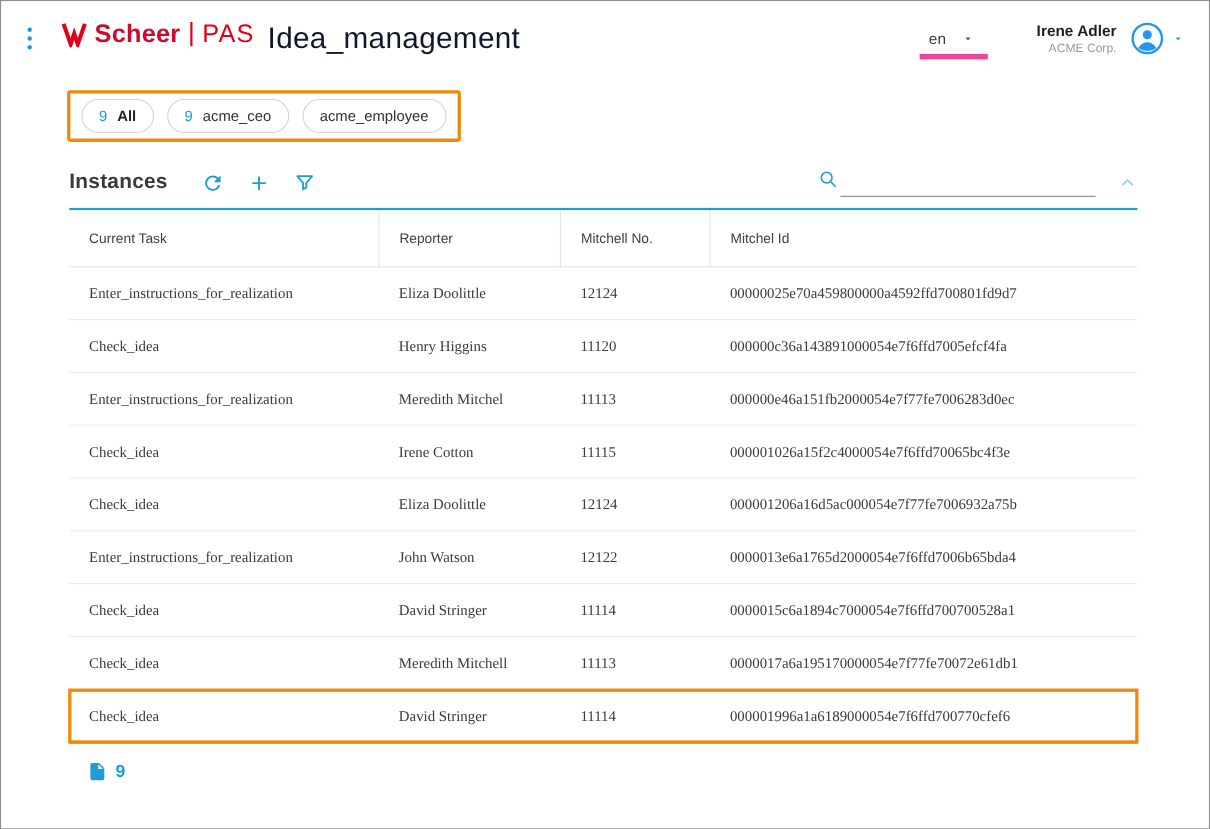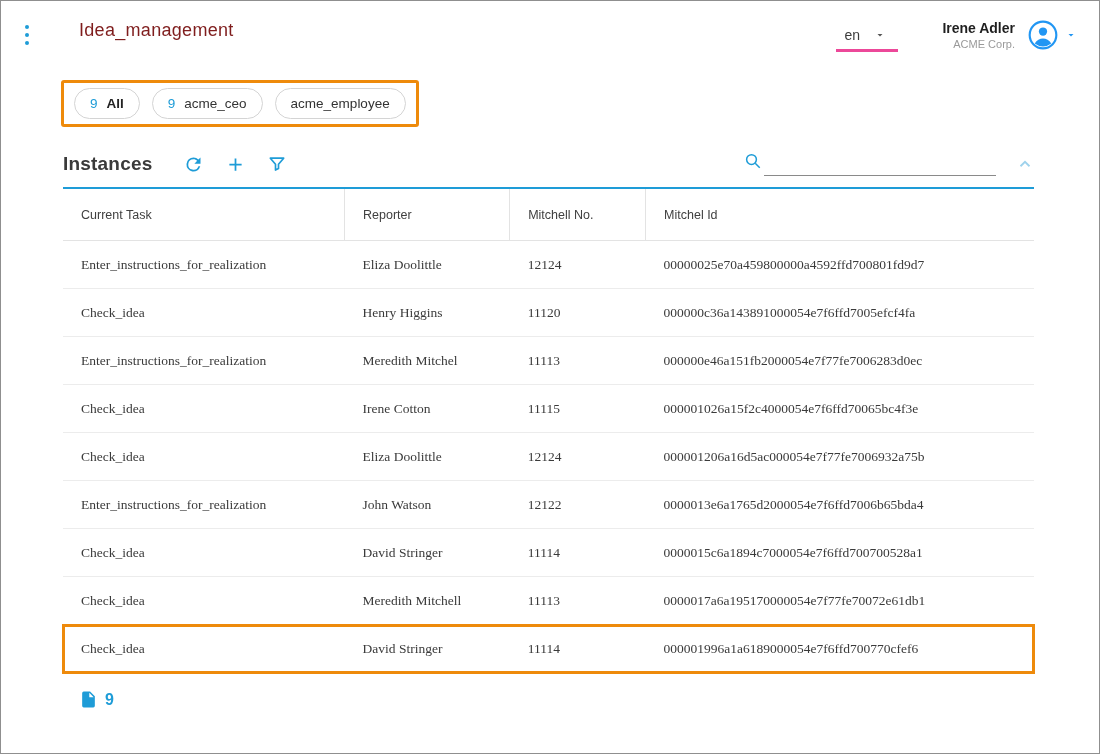--- a/index.html
+++ b/index.html
@@ -10,23 +10,23 @@
   }
   
   .topbar{ display:flex; align-items:flex-start; padding:16px 22px 0 18px; }
   .kebab{ display:flex; flex-direction:column; gap:4px; padding:4px 6px; margin:4px 20px 0 0; cursor:pointer;}
   .kebab i{ width:4px; height:4px; border-radius:50%; background:var(--accent,#1e9cd7); display:block;}
   .brand{ display:flex; align-items:center; gap:7px; margin-top:0; }
   .brand svg{ display:block; }
   .brand .scheer{ font-size:23px; font-weight:700; color:#cb0a2c; letter-spacing:.2px;}
   .brand .brand-divider{ width:2px; height:22px; background:#e2001a; margin:0 2px;}
   .brand .pas{ font-size:23px; font-weight:300; color:#e2001a; letter-spacing:1px;}
-  .app-title{ font-size:18px; color:#7f1d1d; margin:3px 0 0 24px; letter-spacing:.3px;}
+  .app-title{ font-size:27px; color:#0f172a; margin:3px 0 0 12px; letter-spacing:.3px;}
   .spacer{ flex:1; }
-  .lang-select{ display:flex; align-items:center; gap:14px; border-bottom:3px solid #ec4899;
+  .lang-select{ display:flex; align-items:center; gap:14px; border-bottom:5px solid #ec4899;
      padding:4px 2px 6px 8px; min-width:62px; margin:6px 44px 0 0; cursor:pointer; color:#3c3c3c; font-size:14px;}
   .user{ display:flex; align-items:center; gap:6px; margin-top:2px;}
   .user-text{ text-align:right; margin-right:6px;}
   .user-name{ font-size:14px; font-weight:700; color:#1f1f1f;}
   .user-org{ font-size:11px; color:#9a9a9a; margin-top:2px;text-align:right;}
   
   .chips-annotation{
     display:inline-flex; align-items:center; gap:12px; margin:28px 0 0 60px;
     border:3px solid var(--highlight,#ee8a0b); border-radius:3px; padding:5px 10px;
   }
@@ -72,20 +72,30 @@
 <div class="page">
 
   
   <header class="topbar">
     <div class="kebab">
         <i></i>
         <i></i>
         <i></i>
       </div>
 
+    <div class="brand">
+      <span>
+        <svg width="24" height="24" viewBox="0 0 26 26">
+          <path d="M3 3 L10 23 L13.5 12.5 L17 23 L24 3" fill="none" stroke="#e2001a" stroke-width="4" stroke-linejoin="miter"></path>
+        </svg>
+      </span>
+      <span class="scheer">Scheer</span>
+      <span class="brand-divider"></span>
+      <span class="pas">PAS</span>
+    </div>
 
     <div class="app-title">Idea_management</div>
 
     <div class="spacer"></div>
 
     <div class="lang-select">
       <span>en</span>
       <svg width="12" height="12" viewBox="0 0 24 24">
           <path d="M7 10l5 5 5-5z" fill="#555"></path>
         </svg>

